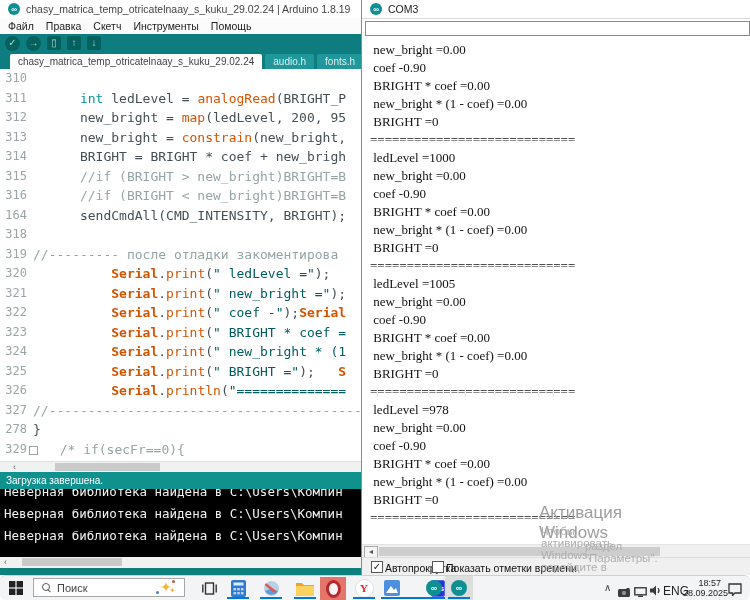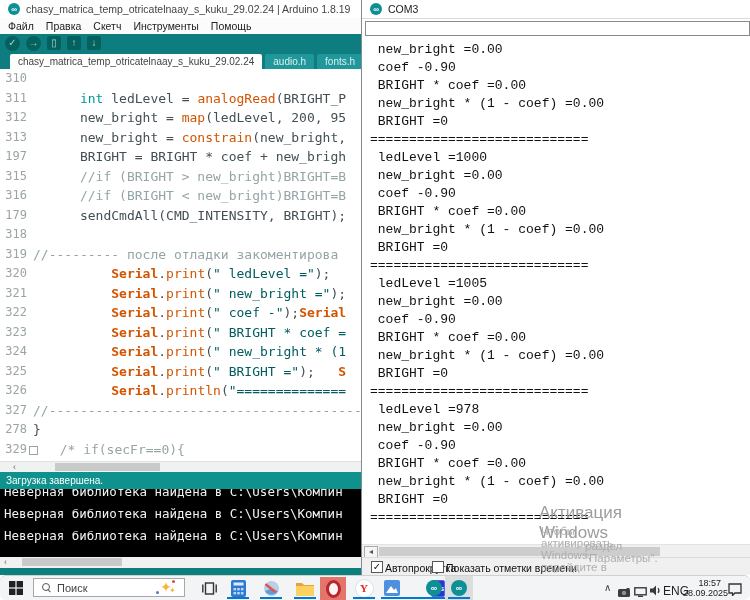--- a/index.html
+++ b/index.html
@@ -54,21 +54,21 @@
   
   .serial{position:absolute;left:361px;top:0;width:389px;height:575px;background:#fff;
           border-left:1px solid #868b8f;box-sizing:border-box;z-index:5;}
   .ser-titlebar{position:absolute;left:0;top:0;width:100%;height:19px;background:#fff;
                 border-bottom:1px solid #d9d9d9;display:flex;align-items:center;
                 padding-left:8px;box-sizing:border-box;}
   .ser-title{font-size:10.5px;color:#1a1a1a;margin-left:6px;}
   .ser-input{position:absolute;left:3px;top:21px;right:0;height:13px;background:#fff;
              border:1px solid #8a8a8a;}
   .ser-out{position:absolute;left:0;top:36px;width:100%;height:508px;overflow:hidden;
-           font-family:Liberation Mono, monospace;font-size:13px;line-height:18px;
+           font-family:Liberation Serif, serif;font-size:13px;line-height:18px;
            color:#111;padding:5px 12px 0 8px;box-sizing:border-box;}
   .sline{white-space:pre;}
   .ser-hscroll{position:absolute;left:0;top:544px;width:100%;height:13px;background:#f0f0f0;
                border-top:1px solid #e3e3e3;box-sizing:border-box;}
   .ser-arrow{position:absolute;left:2px;top:1px;width:12px;height:10px;background:#f4f4f4;
              border:1px solid #ababab;font-size:8px;color:#555;text-align:center;line-height:9px;}
   .ser-thumb{position:absolute;left:17px;top:2px;width:281px;height:9px;background:#cdcdcd;}
   .ser-bottom{position:absolute;left:0;top:557px;width:100%;height:18px;background:#f0f0f0;
               border-top:1px solid #dcdcdc;box-sizing:border-box;font-size:11px;color:#111;}
   .cb{position:absolute;top:3px;width:10px;height:10px;background:#fff;border:1px solid #565656;
@@ -159,24 +159,24 @@
         <div class="tab">
           <span>rtc.h</span>
         </div>
       </div>
 
     <div class="editor" id="editor">
         <div class="crow"><span class="ln">310</span></div>
         <div class="crow"><span class="ln">311</span><span class="ctext"><span class="tk-p">      </span><span class="tk-k">int</span><span class="tk-p"> ledLevel = </span><span class="tk-f">analogRead</span><span class="tk-p">(BRIGHT_P</span></span></div>
         <div class="crow"><span class="ln">312</span><span class="ctext"><span class="tk-p">      new_bright = </span><span class="tk-f">map</span><span class="tk-p">(ledLevel, 200, 95</span></span></div>
         <div class="crow"><span class="ln">313</span><span class="ctext"><span class="tk-p">      new_bright = </span><span class="tk-f">constrain</span><span class="tk-p">(new_bright,</span></span></div>
-        <div class="crow"><span class="ln">197</span><span class="ctext"><span class="tk-p">      BRIGHT = BRIGHT * coef + new_brigh</span></span></div>
+        <div class="crow"><span class="ln">314</span><span class="ctext"><span class="tk-p">      BRIGHT = BRIGHT * coef + new_brigh</span></span></div>
         <div class="crow"><span class="ln">315</span><span class="ctext"><span class="tk-c">      //if (BRIGHT &gt; new_bright)BRIGHT=B</span></span></div>
         <div class="crow"><span class="ln">316</span><span class="ctext"><span class="tk-c">      //if (BRIGHT &lt; new_bright)BRIGHT=B</span></span></div>
-        <div class="crow"><span class="ln">179</span><span class="ctext"><span class="tk-p">      sendCmdAll(CMD_INTENSITY, BRIGHT);</span></span></div>
+        <div class="crow"><span class="ln">164</span><span class="ctext"><span class="tk-p">      sendCmdAll(CMD_INTENSITY, BRIGHT);</span></span></div>
         <div class="crow"><span class="ln">318</span><span class="ctext"></span></div>
         <div class="crow"><span class="ln">319</span><span class="ctext"><span class="tk-c">//--------- после отладки закоментирова</span></span></div>
         <div class="crow"><span class="ln">320</span><span class="ctext"><span class="tk-p">          </span><span class="tk-S">Serial</span><span class="tk-p">.</span><span class="tk-f">print</span><span class="tk-p">(</span><span class="tk-s">" ledLevel ="</span><span class="tk-p">);</span></span></div>
         <div class="crow"><span class="ln">321</span><span class="ctext"><span class="tk-p">          </span><span class="tk-S">Serial</span><span class="tk-p">.</span><span class="tk-f">print</span><span class="tk-p">(</span><span class="tk-s">" new_bright ="</span><span class="tk-p">);</span></span></div>
         <div class="crow"><span class="ln">322</span><span class="ctext"><span class="tk-p">          </span><span class="tk-S">Serial</span><span class="tk-p">.</span><span class="tk-f">print</span><span class="tk-p">(</span><span class="tk-s">" coef -"</span><span class="tk-p">);</span><span class="tk-S">Serial</span></span></div>
         <div class="crow"><span class="ln">323</span><span class="ctext"><span class="tk-p">          </span><span class="tk-S">Serial</span><span class="tk-p">.</span><span class="tk-f">print</span><span class="tk-p">(</span><span class="tk-s">" BRIGHT * coef =</span></span></div>
         <div class="crow"><span class="ln">324</span><span class="ctext"><span class="tk-p">          </span><span class="tk-S">Serial</span><span class="tk-p">.</span><span class="tk-f">print</span><span class="tk-p">(</span><span class="tk-s">" new_bright * (1</span></span></div>
         <div class="crow"><span class="ln">325</span><span class="ctext"><span class="tk-p">          </span><span class="tk-S">Serial</span><span class="tk-p">.</span><span class="tk-f">print</span><span class="tk-p">(</span><span class="tk-s">" BRIGHT ="</span><span class="tk-p">);   </span><span class="tk-S">S</span></span></div>
         <div class="crow"><span class="ln">326</span><span class="ctext"><span class="tk-p">          </span><span class="tk-S">Serial</span><span class="tk-p">.</span><span class="tk-f">println</span><span class="tk-p">(</span><span class="tk-s">"==============</span></span></div>
         <div class="crow"><span class="ln">327</span><span class="ctext"><span class="tk-c">//------------------------------------------</span></span></div>

